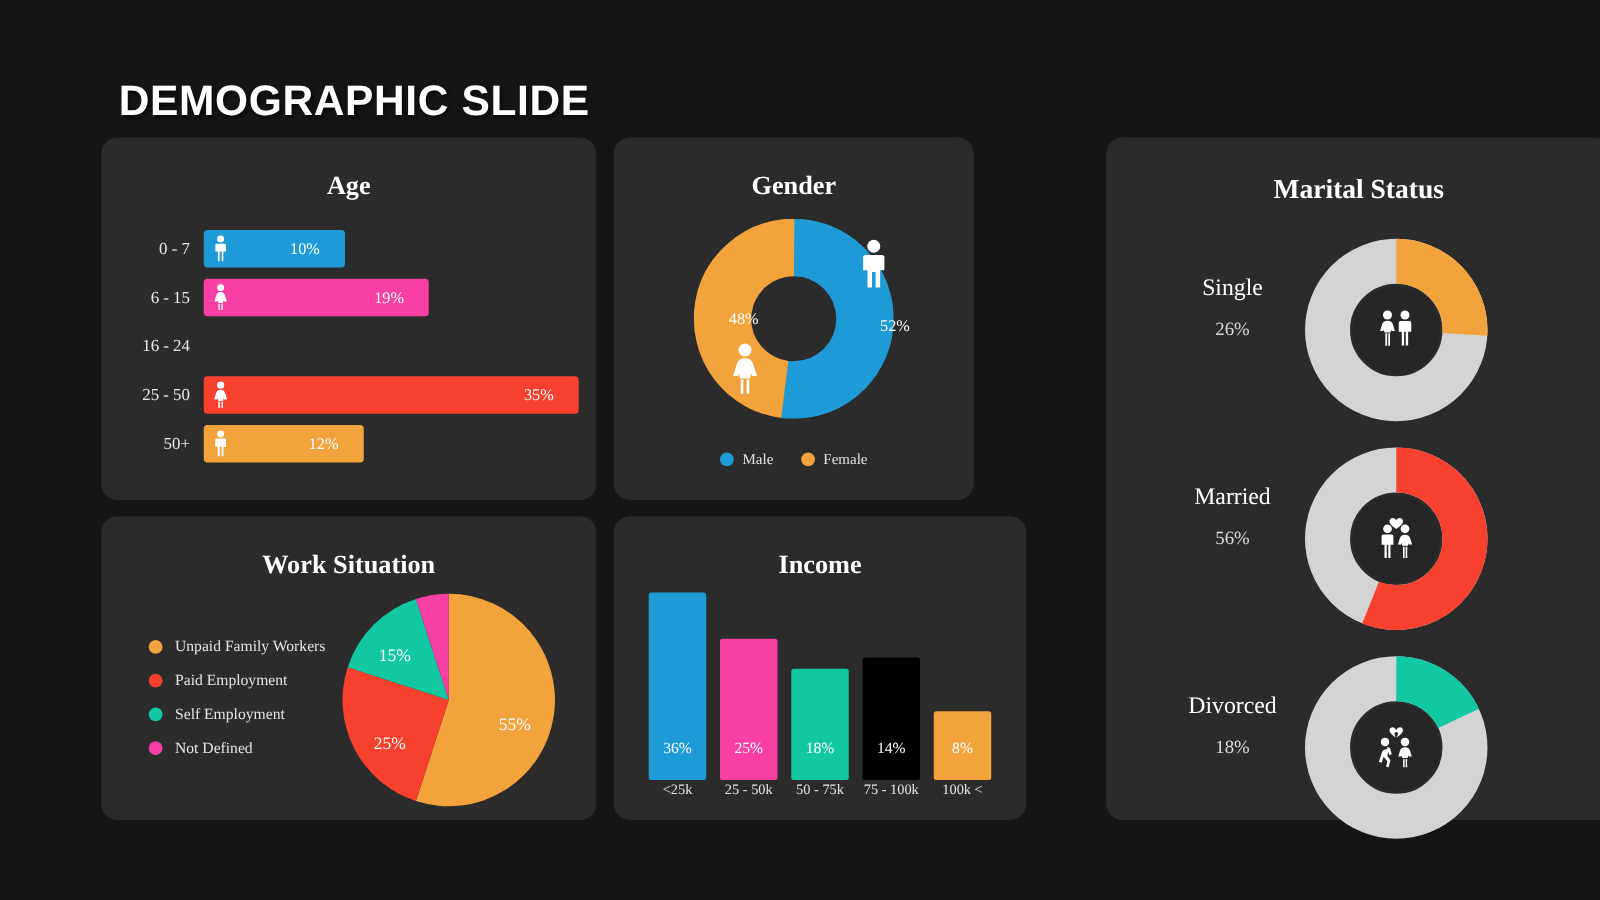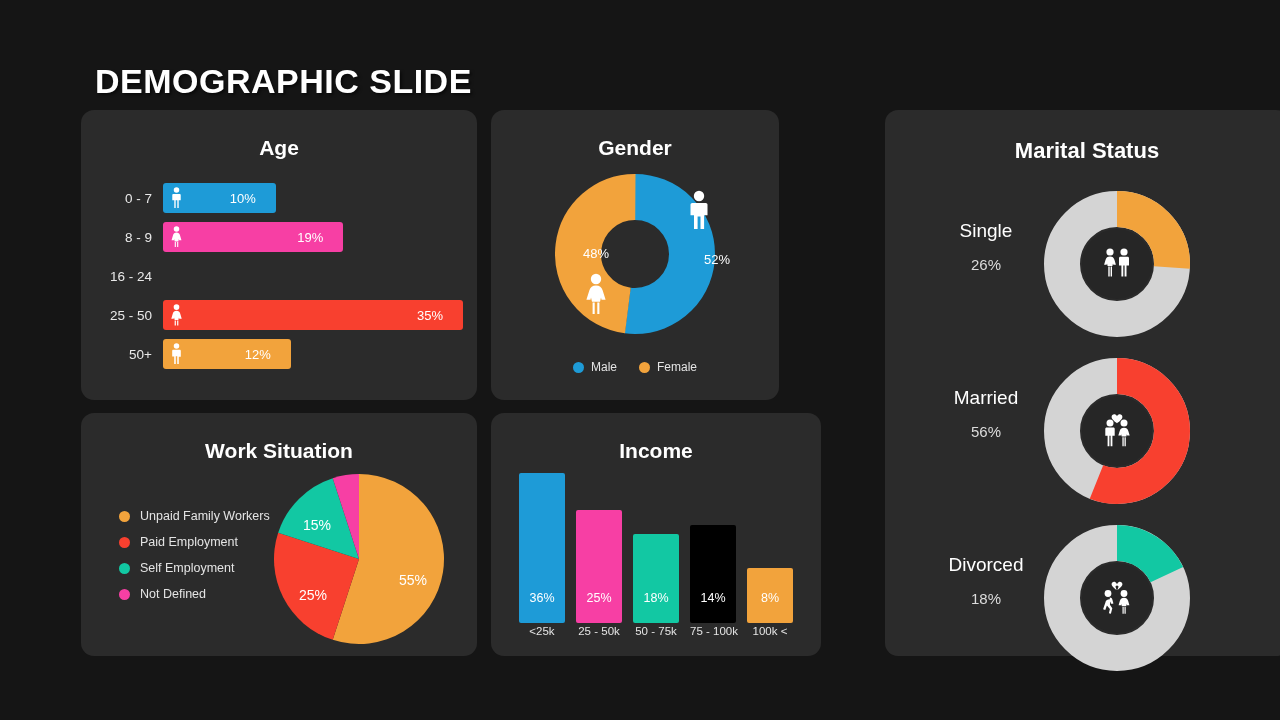--- a/index.html
+++ b/index.html
@@ -15,20 +15,21 @@
     position: absolute; left: 95px; top: 62px;
     font-size: 34px; font-weight: bold; color: #ffffff;
     letter-spacing: 0.5px;
     text-shadow: 2px 2px 3px rgba(0,0,0,0.55);
   }
 
   .card {
     position: absolute;
     background: #2b2b2b;
     border-radius: 13px;
+    font-family: Liberation Serif, serif;
   }
   #card-age      { left: 81px;  top: 110px; width: 396px; height: 290px; }
   #card-gender   { left: 491px; top: 110px; width: 288px; height: 290px; }
   #card-marital  { left: 885px; top: 110px; width: 404px; height: 546px; }
   #card-work     { left: 81px;  top: 413px; width: 396px; height: 243px; }
   #card-income   { left: 491px; top: 413px; width: 330px; height: 243px; }
 
   .card-title {
     width: 100%; text-align: center;
     font-size: 21px; font-weight: bold; color: #ffffff;
@@ -121,21 +122,21 @@
             <span>
               <svg class="age-icon" viewBox="0 0 14 24">
                 <circle cx="7" cy="3.4" r="3" fill="#fff"></circle>
                 <path d="M3.6 7.6h6.8c.7 0 1.2.5 1.2 1.2v5.6H9.4V23H7.9v-8.6H6.1V23H4.6v-8.6H2.4V8.8c0-.7.5-1.2 1.2-1.2z" fill="#fff"></path>
               </svg>
             </span>
             <span class="pct">10%</span>
           </div>
         </div>
         <div class="age-row">
-          <div class="age-label">8 - 9</div>
+          <div class="age-label">6 - 15</div>
           <div class="age-bar" style="background: rgb(247, 63, 164); width: 180.229px;">
             <span>
               <svg class="age-icon" viewBox="0 0 14 24">
                 <circle cx="7" cy="3.4" r="3" fill="#fff"></circle>
                 <path d="M7 7.2c2.1 0 3.2 1 3.8 2.9l1.6 5.4H9.9l-.3-1.3-.6 2.6H5l-.6-2.6-.3 1.3H1.6l1.6-5.4C3.8 8.2 4.9 7.2 7 7.2z" fill="#fff"></path>
                 <path d="M5.1 17.4h1.2V23H5.1zM7.7 17.4h1.2V23H7.7z" fill="#fff"></path>
               </svg>
             </span>
             <span class="pct">19%</span>
           </div>

